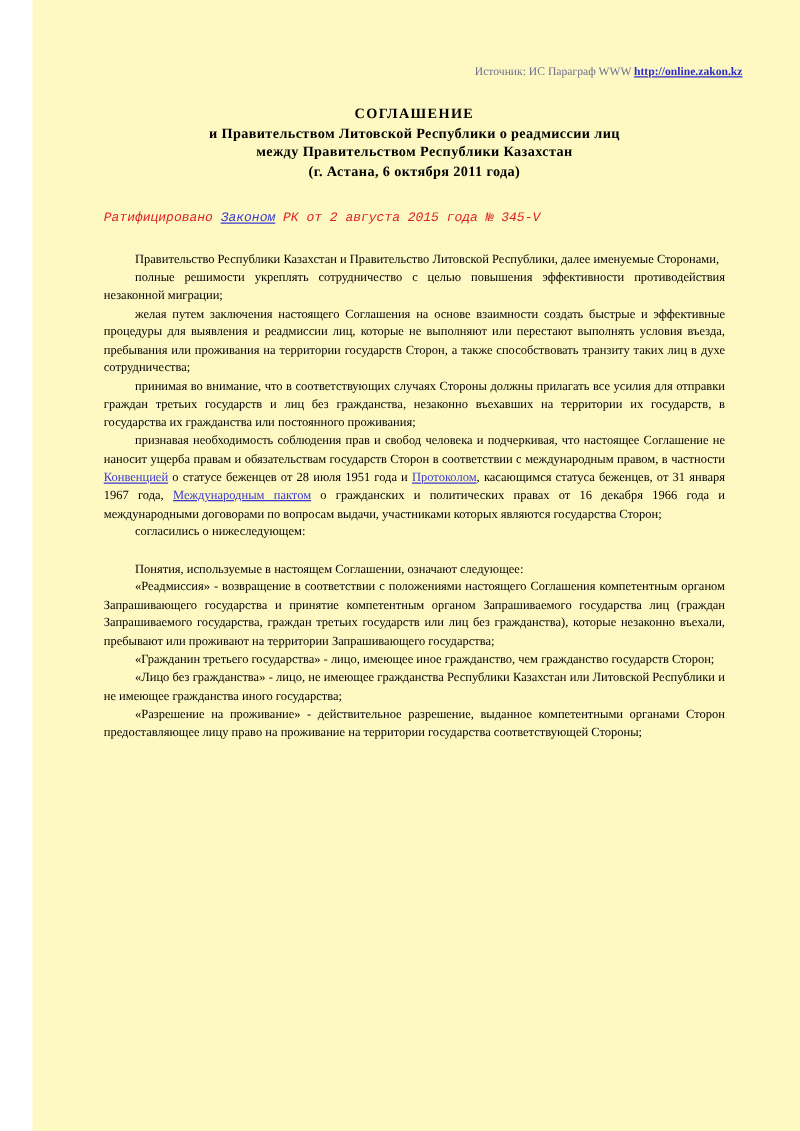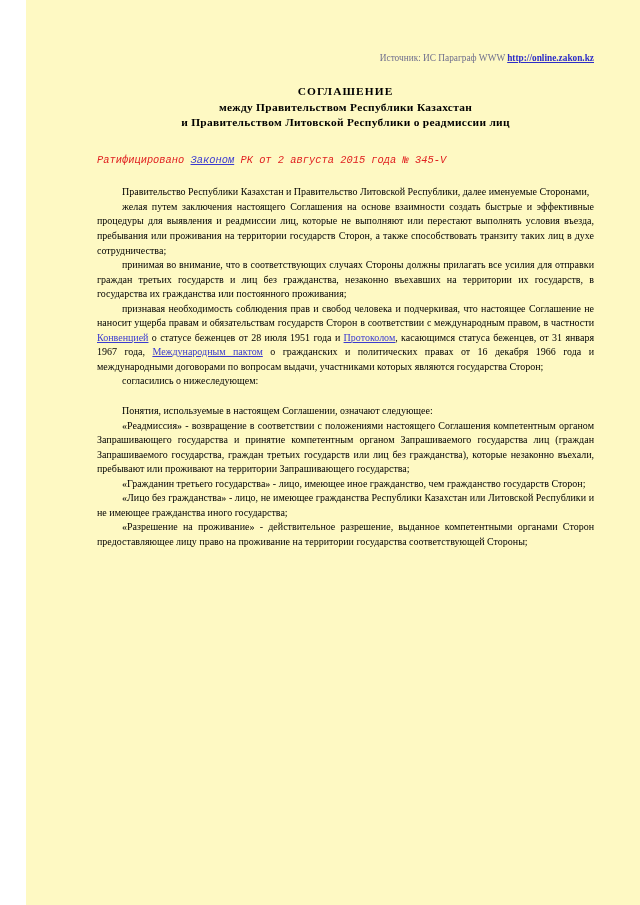--- a/index.html
+++ b/index.html
@@ -45,21 +45,21 @@
     color: #2c2cc8;
     text-decoration: underline;
     font-weight: bold;
     margin-left: 2px;
   }
 
   
   .content {
     position: absolute;
     top: 84px;
-    left: 71px;
+    left: 57px;
     width: 497px;
   }
 
   
   .doc-title {
     text-align: center;
     font-weight: bold;
     font-size: 11.4px;
     line-height: 15.6px;
     letter-spacing: 0.3px;
@@ -126,30 +126,32 @@
 <div class="page">
 
   <div class="source-header">
     <span class="src-label">Источник: ИС Параграф WWW</span><a class="src-link" href="#">http://online.zakon.kz</a>
   </div>
 
   <div class="content">
 
     <div class="doc-title">
       <span class="line t1">СОГЛАШЕНИЕ</span>
+      <span class="line">и Правительством Литовской Республики о реадмиссии лиц</span>
       <span class="line">между Правительством Республики Казахстан</span>
-      <span class="line">и Правительством Литовской Республики о реадмиссии лиц</span>
+      <span class="line">(г. Астана, 6 октября 2011 года)</span>
     </div>
 
     <div class="ratification">
       <span class="rline"><span>Ратифицировано </span><a class="r-link" href="#">Законом</a><span> РК от 2 августа 2015 года № 345-V</span></span>
     </div>
 
     <div class="body-block">
       <p class="para">Правительство Республики Казахстан и Правительство Литовской Республики, далее именуемые Сторонами,</p>
+      <p class="para">полные решимости укреплять сотрудничество с целью повышения эффективности противодействия незаконной миграции;</p>
       <p class="para">желая путем заключения настоящего Соглашения на основе взаимности создать быстрые и эффективные процедуры для выявления и реадмиссии лиц, которые не выполняют или перестают выполнять условия въезда, пребывания или проживания на территории государств Сторон, а также способствовать транзиту таких лиц в духе сотрудничества;</p>
       <p class="para">принимая во внимание, что в соответствующих случаях Стороны должны прилагать все усилия для отправки граждан третьих государств и лиц без гражданства, незаконно въехавших на территории их государств, в государства их гражданства или постоянного проживания;</p>
       <p class="para"><span>признавая необходимость соблюдения прав и свобод человека и подчеркивая, что настоящее Соглашение не наносит ущерба правам и обязательствам государств Сторон в соответствии с международным правом, в частности </span><a class="doclink" href="#">Конвенцией</a><span> о статусе беженцев от 28 июля 1951 года и </span><a class="doclink" href="#">Протоколом</a><span>, касающимся статуса беженцев, от 31 января 1967 года, </span><a class="doclink" href="#">Международным пактом</a><span> о гражданских и политических правах от 16 декабря 1966 года и международными договорами по вопросам выдачи, участниками которых являются государства Сторон;</span></p>
       <p class="para">согласились о нижеследующем:</p>
     </div>
 
 
     <div class="definitions">
       <p class="para">Понятия, используемые в настоящем Соглашении, означают следующее:</p>
       <p class="para">«Реадмиссия» - возвращение в соответствии с положениями настоящего Соглашения компетентным органом Запрашивающего государства и принятие компетентным органом Запрашиваемого государства лиц (граждан Запрашиваемого государства, граждан третьих государств или лиц без гражданства), которые незаконно въехали, пребывают или проживают на территории Запрашивающего государства;</p>

